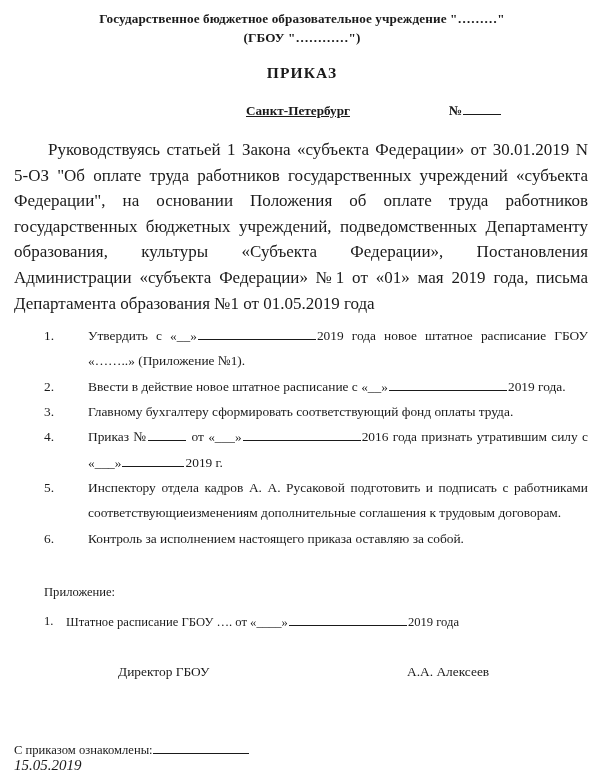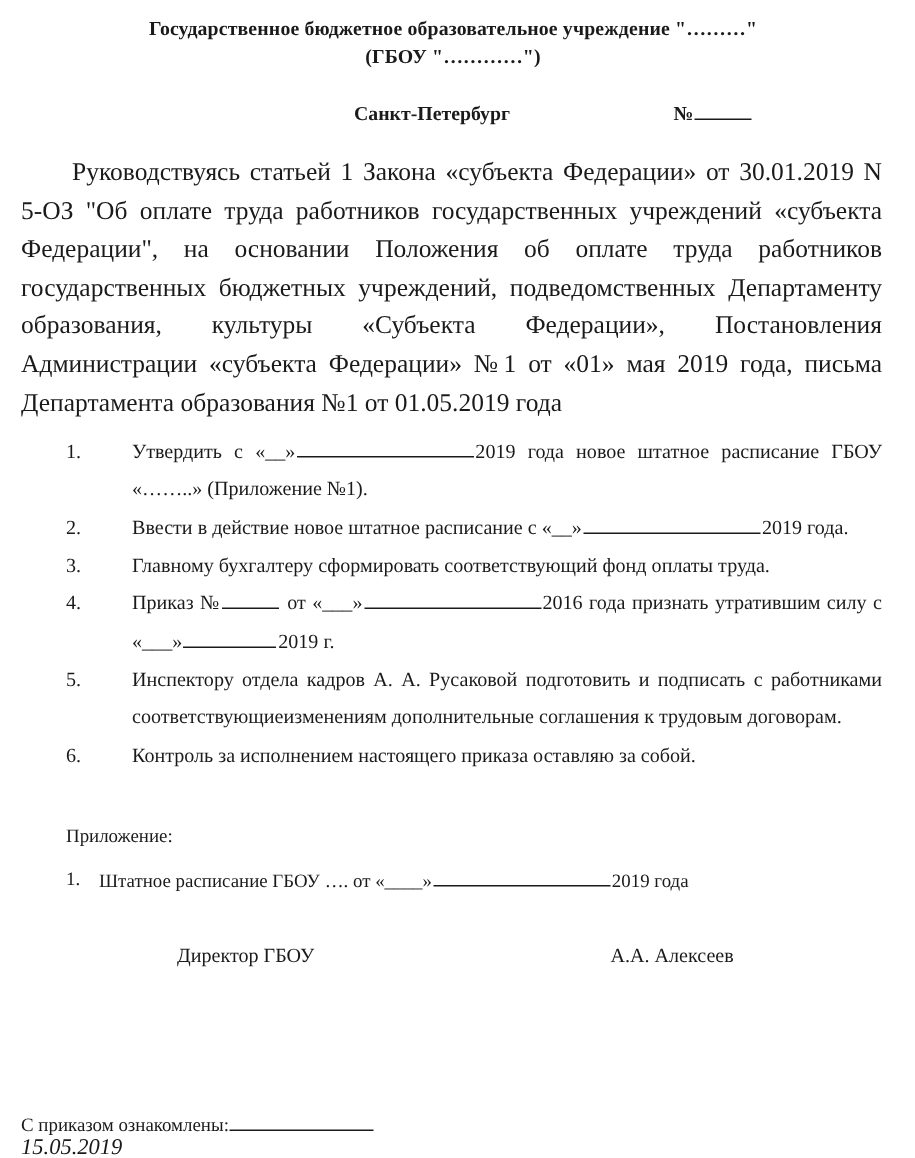--- a/index.html
+++ b/index.html
@@ -54,23 +54,24 @@
     font-size: 13.2px;
   }
   .meta-date {
     position: absolute;
     left: 2px;
     top: 0;
     white-space: nowrap;
   }
   .meta-city {
     position: absolute;
-    left: 222px;
-    top: 0;
-    white-space: nowrap;
+    left: 232px;
+    top: 0;
+    white-space: nowrap;
+    text-decoration: underline;
   }
   .meta-number {
     position: absolute;
     left: 435px;
     top: 0;
     white-space: nowrap;
   }
   .blank {
     display: inline-block;
     border-bottom: 1.3px solid #1a1a1a;
@@ -194,20 +195,21 @@
 </head>
 <body>
 
 <div class="page">
 
   <div class="org-header">
     <span>Государственное бюджетное образовательное учреждение "………"</span>
     <span class="line2">(ГБОУ  "…………")</span>
   </div>
 
+  <div class="doc-title">ПРИКАЗ</div>
 
   <div class="meta-row">
     <div class="meta-city">Санкт-Петербург</div>
     <div class="meta-number"><span>№</span><span class="blank b-md"></span></div>
   </div>
 
 
   <div class="body-par">Руководствуясь статьей 1 Закона  «субъекта Федерации» от 30.01.2019 N 5-ОЗ "Об оплате труда работников государственных учреждений «субъекта Федерации", на основании Положения об оплате труда работников государственных бюджетных учреждений, подведомственных Департаменту образования, культуры «Субъекта Федерации», Постановления Администрации «субъекта Федерации» №1 от «01» мая 2019 года, письма Департамента образования №1 от 01.05.2019 года</div>
 
 

